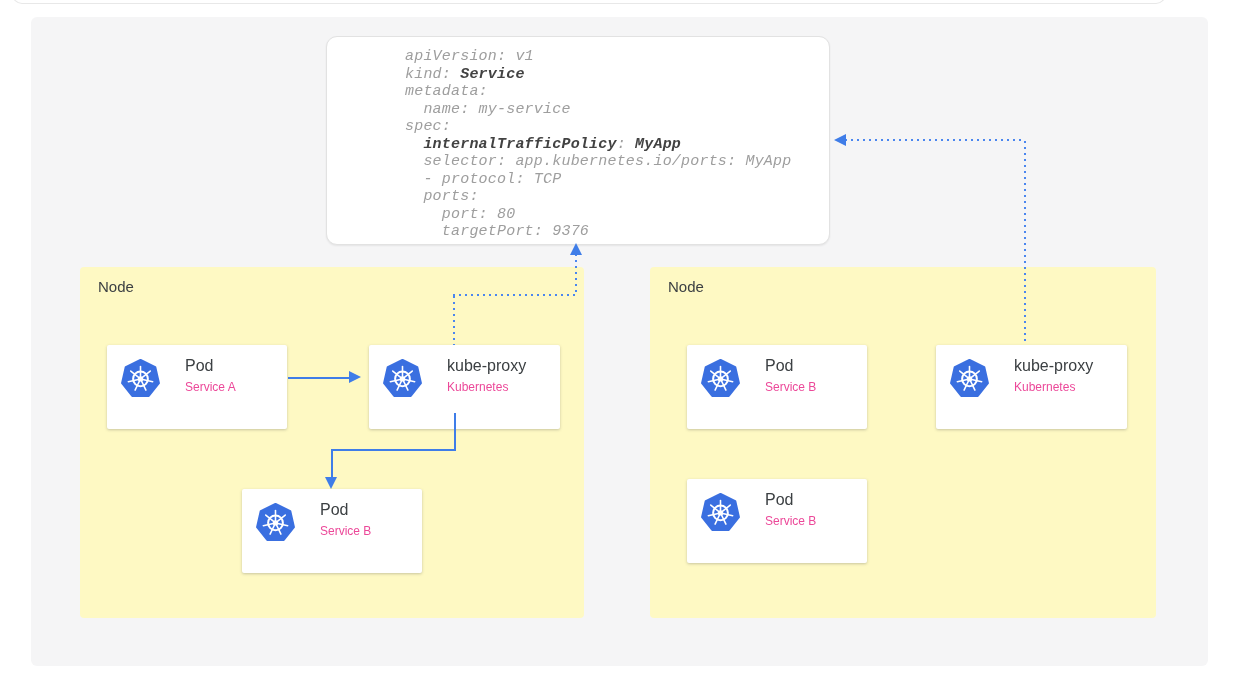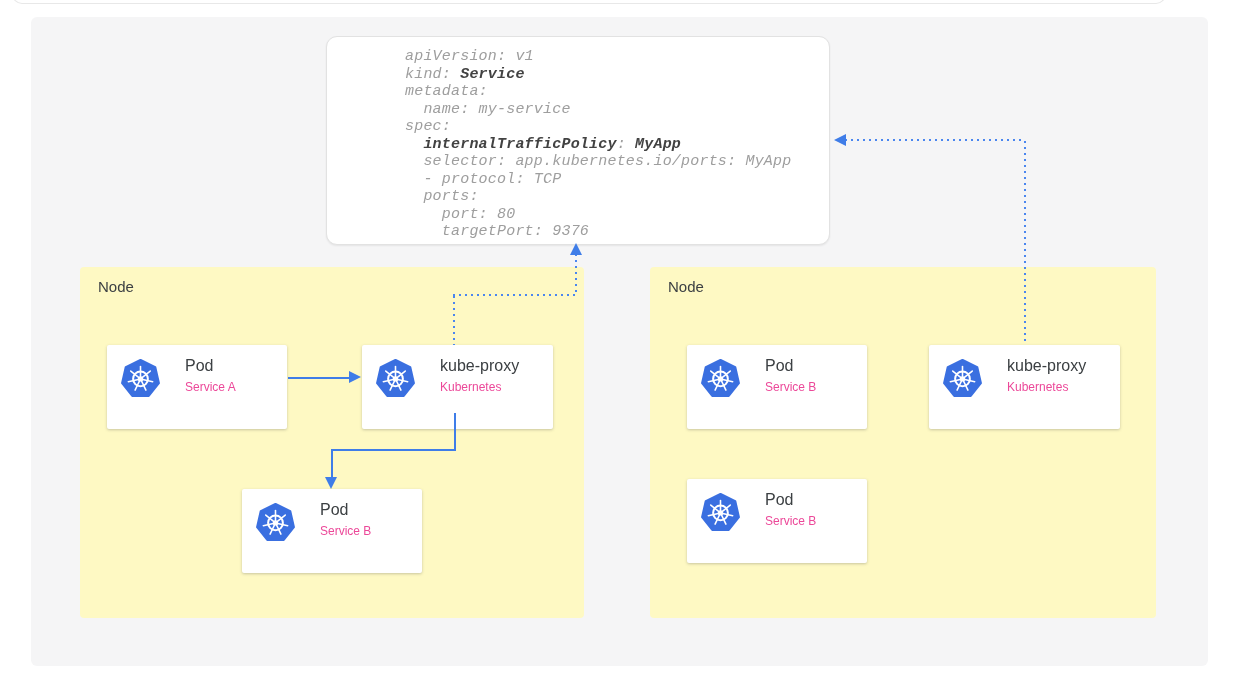--- a/index.html
+++ b/index.html
@@ -49,21 +49,21 @@
   .node-label {
     position: absolute; left: 18px; top: 11px;
     font-size: 15px; color: #3c4043;
   }
 
   
   .card {
     width: 180px; height: 84px; background: #ffffff; border-radius: 2px;
     box-shadow: 0 1px 3px rgba(60,64,67,0.28);
   }
-  .card-kp { width: 191px; }
+  .card-kp { width: 191px; margin-left: 7px; }
   .card-pod-a  { left: 76px;  top: 328px; }
   .card-kp1    { left: 331px; top: 328px; }
   .card-pod-b1 { left: 211px; top: 472px; }
   .card-pod-b2 { left: 656px; top: 328px; }
   .card-kp2    { left: 898px; top: 328px; }
   .card-pod-b3 { left: 656px; top: 462px; }
 
   .k8s-icon { position: absolute; left: 14px; top: 14px; width: 39px; height: 39px; }
   .k8s-icon svg { width: 100%; height: 100%; display: block; }
   .card-text { position: absolute; left: 78px; top: 11px; }

